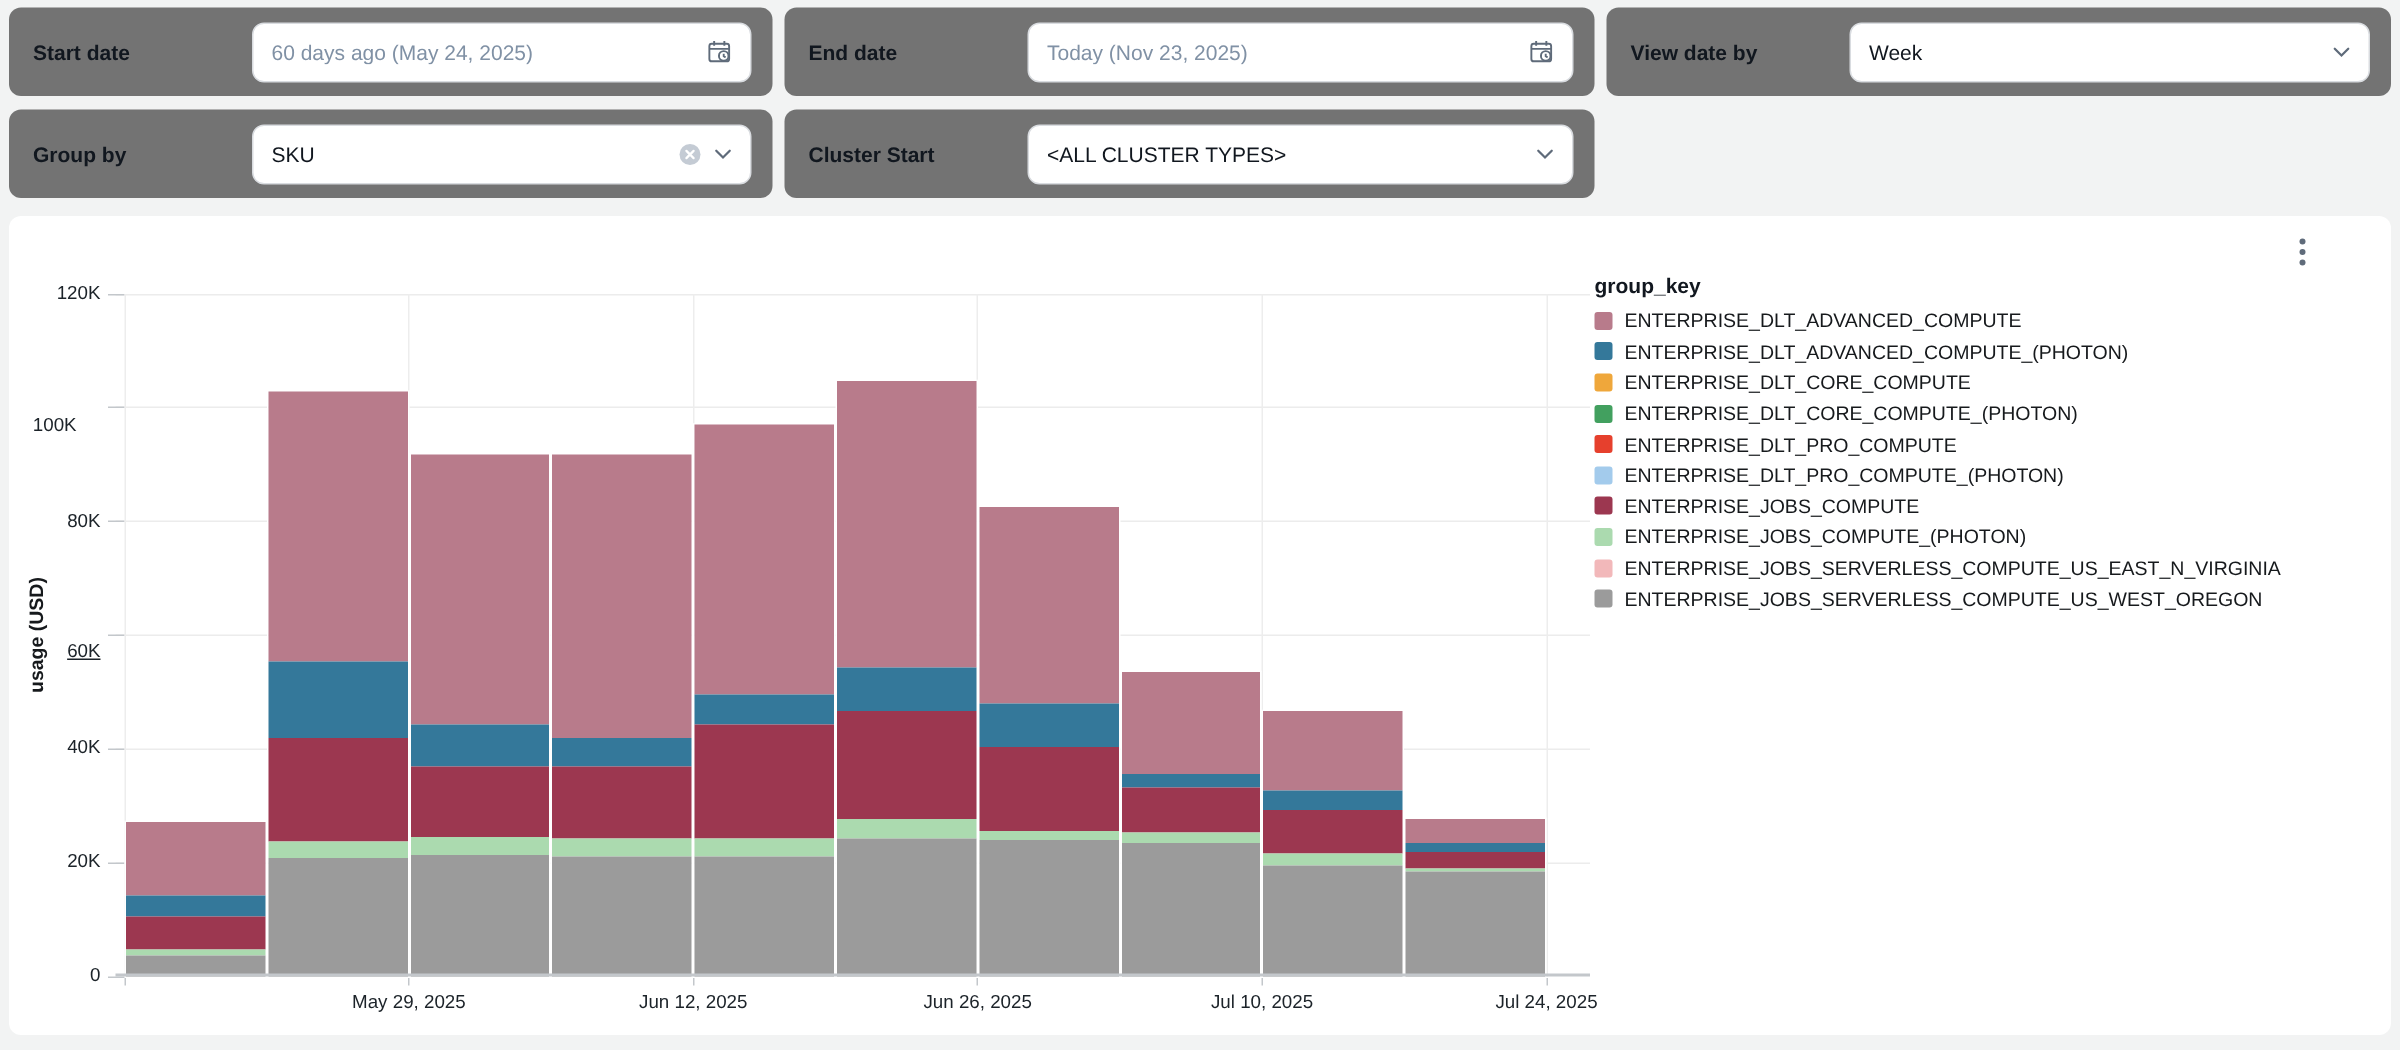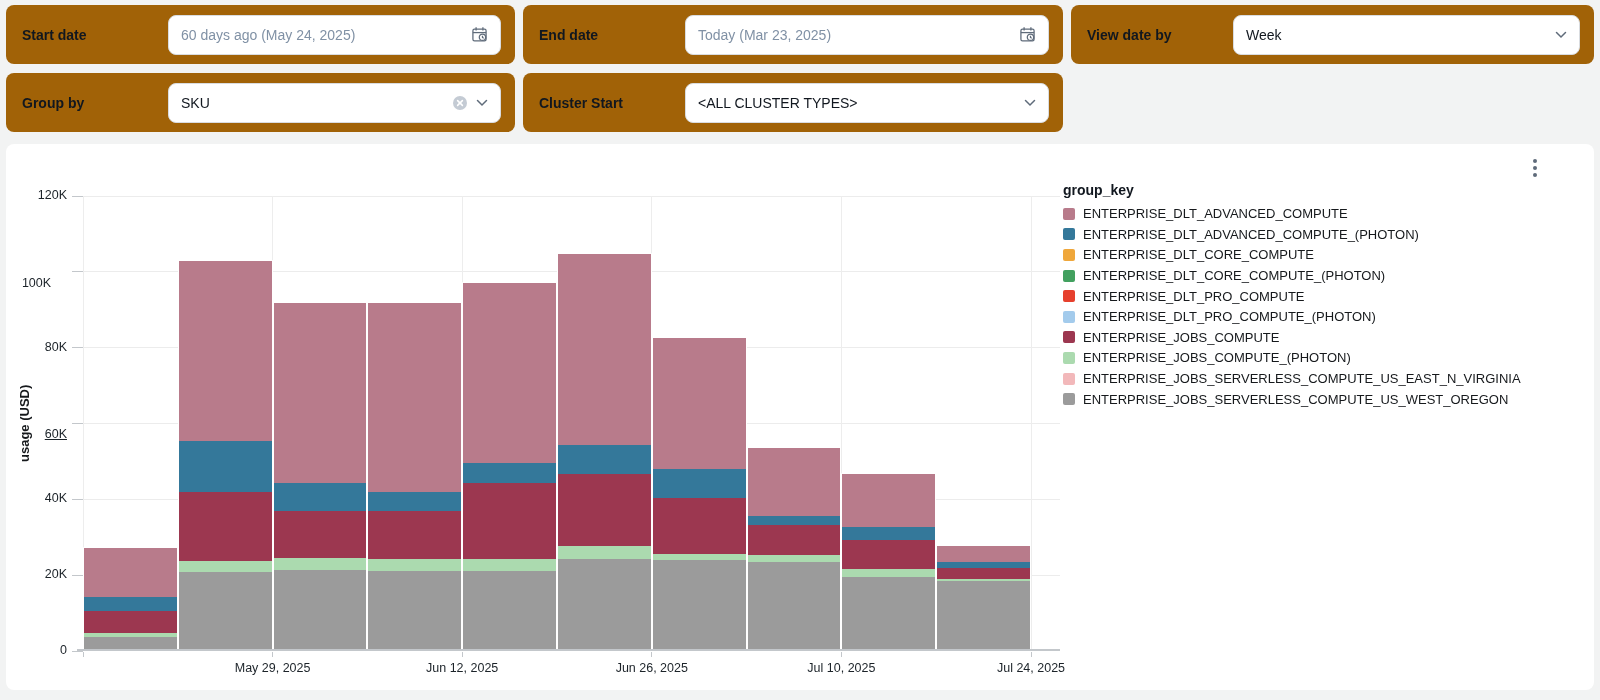--- a/index.html
+++ b/index.html
@@ -7,21 +7,21 @@
     width:1600px;height:700px;background:#f2f3f3;overflow:hidden;
     font-family:"Liberation Sans","DejaVu Sans",sans-serif;color:#11171f;
     position:relative;
   }
   
   .filters{
     position:absolute;left:6px;top:5px;width:1588px;
     display:grid;grid-template-columns:509px 540px 523px;column-gap:8px;row-gap:9px;
   }
   .fcell{
-    background:#a16207;border-radius:8px;height:59px;
+    background:#737373;border-radius:8px;height:59px;
     display:flex;align-items:center;padding:0 14px 0 16px;box-sizing:border-box;
   }
   .flabel{font-size:14px;font-weight:bold;color:#11171f;width:146px;flex:0 0 auto;}
   .control{
     flex:1 1 auto;height:40px;background:#fff;border:1px solid #d9dce0;border-radius:8px;
     display:flex;align-items:center;padding:0 12px;box-sizing:border-box;cursor:pointer;
     min-width:0;
   }
   .cval{font-size:14px;color:#11171f;white-space:nowrap;overflow:hidden;text-overflow:ellipsis;}
   .cval.muted{color:#8091a5;}
@@ -85,21 +85,21 @@
               <polyline points="10.8,9.2 10.8,10.8 12.0,11.5"></polyline>
             </svg>
           </span>
         </span>
     </div>
   </div>
 
   <div class="fcell">
     <span class="flabel">End date</span>
     <div class="control">
-      <span class="cval muted">Today (Mar 23, 2025)</span>
+      <span class="cval muted">Today (Nov 23, 2025)</span>
       <span class="cicons">
           <span class="cicon">
             <svg width="17" height="17" viewBox="0 0 16 16" fill="none" stroke="#5f6b7a" stroke-width="1.2">
               <rect x="1.8" y="3" width="12.4" height="11" rx="1.5"></rect>
               <line x1="4.8" y1="1.2" x2="4.8" y2="4.2"></line>
               <line x1="11.2" y1="1.2" x2="11.2" y2="4.2"></line>
               <line x1="1.8" y1="6.2" x2="14.2" y2="6.2"></line>
               <circle cx="10.8" cy="10.6" r="3.0" fill="#ffffff"></circle>
               <polyline points="10.8,9.2 10.8,10.8 12.0,11.5"></polyline>
             </svg>

